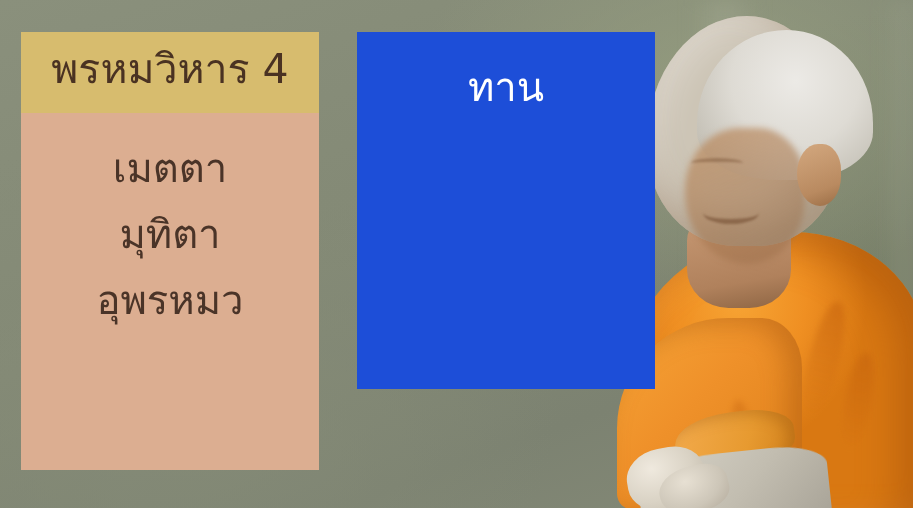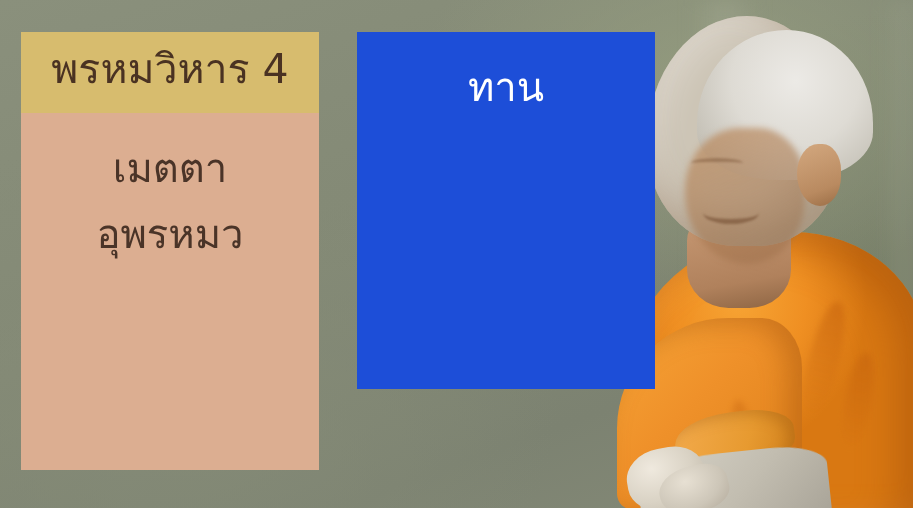--- a/index.html
+++ b/index.html
@@ -229,20 +229,21 @@
       <div class="smile"></div>
     </div>
   </div>
 
   <div class="card left">
     <div class="card-header">
       <div class="card-title">พรหมวิหาร 4</div>
     </div>
     <div class="card-body">
       <div class="card-item">เมตตา</div>
+      <div class="card-item">มุทิตา</div>
       <div class="card-item">อุพรหมว</div>
     </div>
   </div>
 
   <div class="card right">
     <div class="card-body">
       <div class="card-item">ทาน</div>
     </div>
   </div>
 

